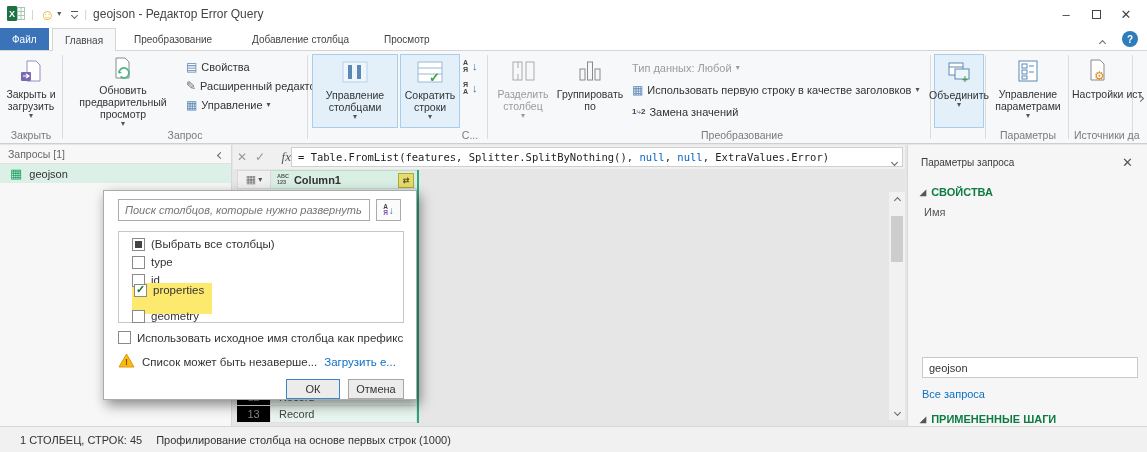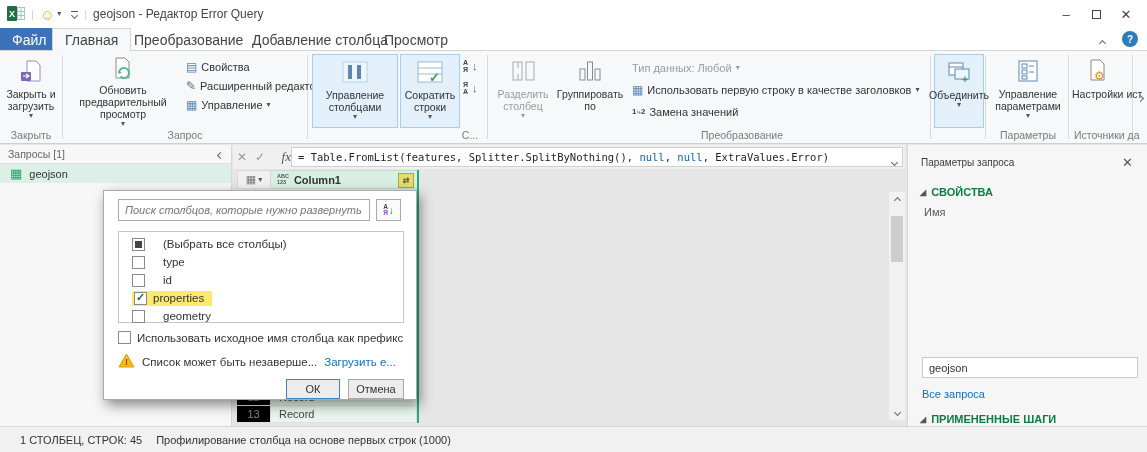--- a/index.html
+++ b/index.html
@@ -11,21 +11,21 @@
   .chev.down{transform:rotate(45deg)}
   .chev.up{transform:rotate(225deg)}
   .chev.left{transform:rotate(135deg)}
   .caret{font-size:8px;color:#555;line-height:1}
   
   .titlebar{left:0;top:0;width:1147px;height:28px;background:#fff;display:flex;align-items:center}
   .winbtn{width:30px;height:22px;display:flex;align-items:center;justify-content:center;color:#444;font-size:13px}
   .qsep{color:#d0d0d0;margin:0 6px}
   
   .tabrow{left:0;top:28px;width:1147px;height:23px;background:#fff}
-  .tab{position:absolute;top:0;height:23px;display:flex;align-items:center;justify-content:center;font-size:14px;color:#444;padding:0 12px}
+  .tab{position:absolute;top:0;height:23px;display:flex;align-items:center;justify-content:center;font-size:10px;color:#444;padding:0 12px}
   .tab.file{background:#3a73b8;color:#fff}
   .tab.active{background:#f7f8f9;border:1px solid #d5d5d5;border-bottom:none;z-index:3}
   
   .ribbon{left:0;top:50px;width:1147px;height:94px;background:#f7f8f9;border-top:1px solid #d5d5d5;border-bottom:1px solid #cfcfcf}
   .rsep{position:absolute;top:4px;height:84px;width:1px;background:#dcdcdc}
   .grouplabel{position:absolute;top:78px;font-size:10.5px;color:#7a7a7a;text-align:center;white-space:nowrap;overflow:hidden}
   .bigbtn{position:absolute;top:3px;height:74px;display:flex;flex-direction:column;align-items:center;text-align:center;font-size:10.5px;line-height:12px;color:#333;padding-top:3px}
   .bigbtn .ic{height:28px;display:flex;align-items:center;justify-content:center;margin-bottom:3px}
   .bigbtn.hl{background:#e3f0fa;border:1px solid #a9cded}
   .bigbtn.dis{color:#9b9b9b}
@@ -49,21 +49,21 @@
   .datacell{background:#e9f6ef;padding-left:8px;color:#444}
   
   .sbar{left:889px;top:192px;width:16px;height:228px;background:#f1f1f1}
   .sbtn{height:16px;display:flex;align-items:center;justify-content:center}
   .sthumb{position:absolute;left:2px;top:24px;width:12px;height:46px;background:#cdcdcd}
   
   .dialog{left:103px;top:190px;width:314px;height:210px;background:#fff;border:1px solid #ababab;box-shadow:3px 5px 12px rgba(0,0,0,.45);z-index:50;font-size:11.5px}
   .chk{display:inline-block;width:13px;height:13px;background:#fff;border:1px solid #8a8a8a;position:relative;flex:none}
   .chk.ind::after{content:"";position:absolute;left:2px;top:2px;right:2px;bottom:2px;background:#444}
   .chk.on::after{content:"✓";position:absolute;left:1px;top:-2px;font-size:11px;color:#1e7145;font-weight:bold}
-  .ditem{display:flex;align-items:center;gap:18px;height:18px;padding-left:13px}
+  .ditem{display:flex;align-items:center;gap:6px;height:18px;padding-left:13px}
   .dbtn{position:absolute;top:188px;height:20px;background:#ececec;border:1px solid #a7a7a7;font-size:11px;color:#333;display:flex;align-items:center;justify-content:center}
   .statusbar{left:0;top:426px;width:1147px;height:26px;background:#f2f1f1;border-top:1px solid #d7d7d7;display:flex;align-items:center;gap:14px;padding-left:20px;color:#333}
 </style>
 </head>
 <body>
 
 <div class="abs titlebar">
   <span style="margin-left:7px">
     <svg width="18" height="15">
         <rect x="0" y="0" width="10" height="15" rx="1" fill="#1e7145"></rect>
@@ -351,21 +351,21 @@
       </div>
     <div class="ditem">
         <span class="chk"></span>
         <span>type</span>
       </div>
     <div class="ditem">
         <span class="chk"></span>
         <span>id</span>
       </div>
     <div class="ditem">
-        <span style="background:#fce96d;display:inline-flex;align-items:center;gap:6px;padding:1px 8px 1px 2px">
+        <span style="background:#fce96d;display:inline-flex;align-items:center;gap:6px;padding:1px 8px 17px 2px">
           <span class="chk on"></span>
           <span>properties</span>
         </span>
       </div>
     <div class="ditem">
         <span class="chk"></span>
         <span>geometry</span>
       </div>
   </div>
   <div class="abs" style="left:14px;top:140px;display:flex;align-items:center;gap:6px">

